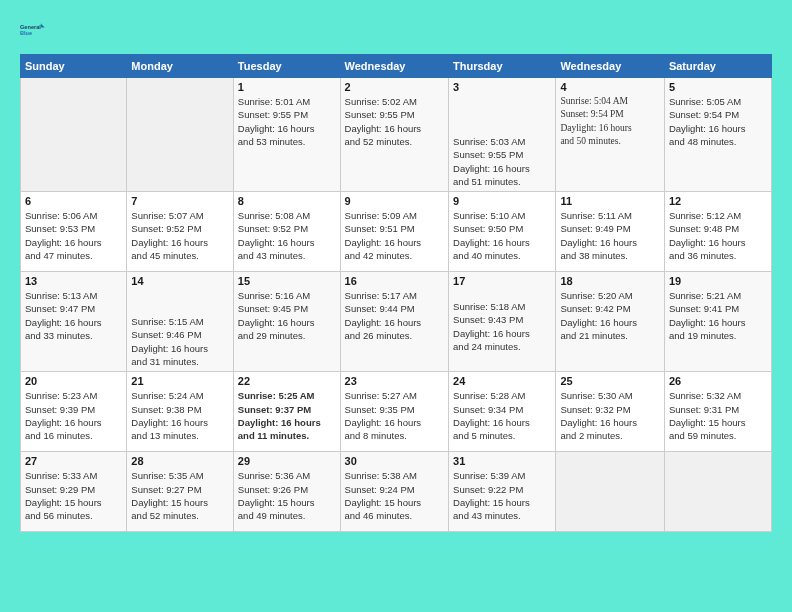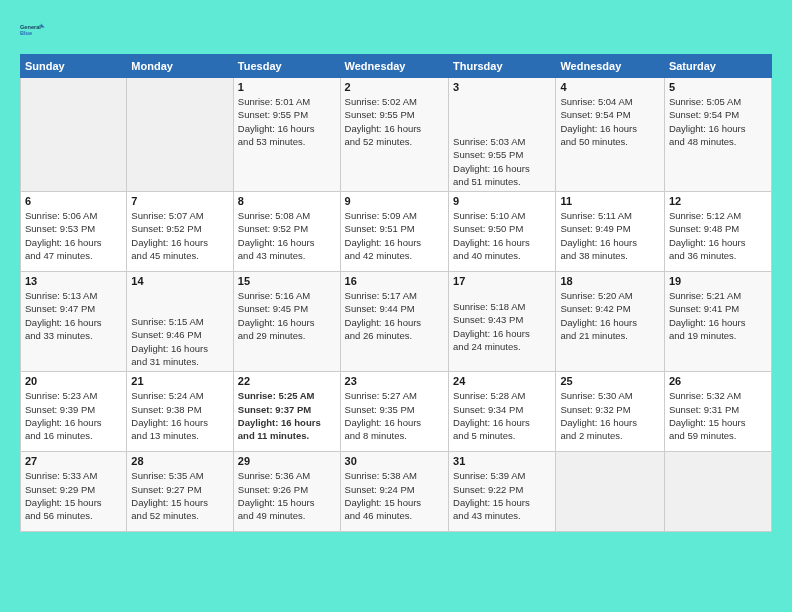--- a/index.html
+++ b/index.html
@@ -139,21 +139,21 @@
           </td>
           <td>
             <span class="day-num">3</span>
             <div class="day-info" style="white-space: pre-line; margin-top: 42px;">Sunrise: 5:03 AM
 Sunset: 9:55 PM
 Daylight: 16 hours
 and 51 minutes.</div>
           </td>
           <td>
             <span class="day-num">4</span>
-            <div class="day-info" style="white-space: pre-line;">Sunrise: 5:04 AM
+            <div class="day-info" style="white-space: pre-line; font-family: Liberation Serif, serif;">Sunrise: 5:04 AM
 Sunset: 9:54 PM
 Daylight: 16 hours
 and 50 minutes.</div>
           </td>
           <td>
             <span class="day-num">5</span>
             <div class="day-info" style="white-space: pre-line;">Sunrise: 5:05 AM
 Sunset: 9:54 PM
 Daylight: 16 hours
 and 48 minutes.</div>

